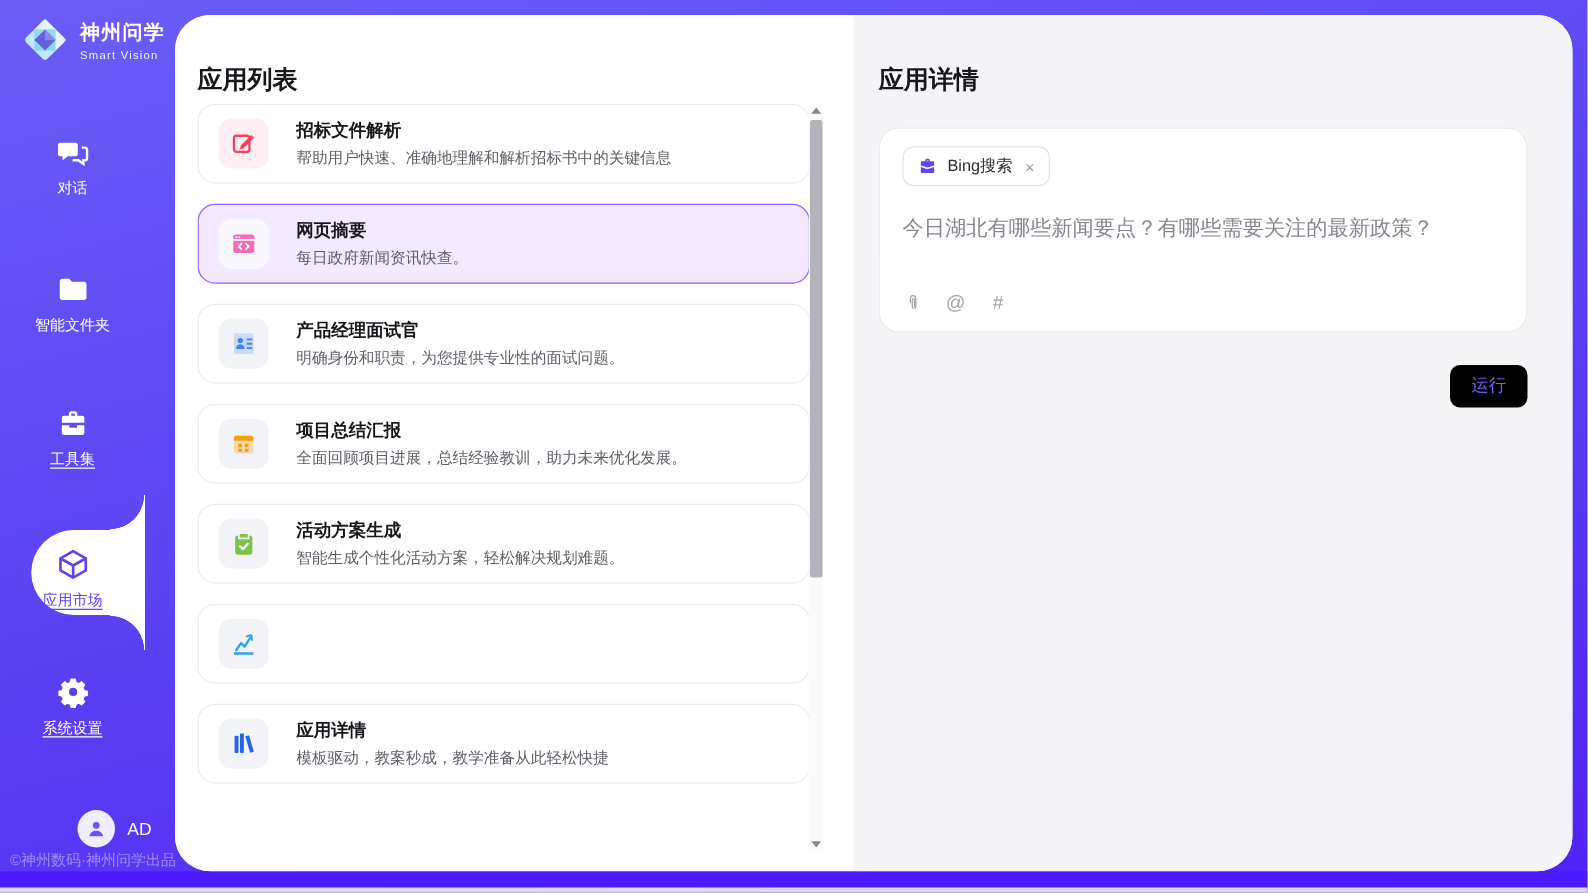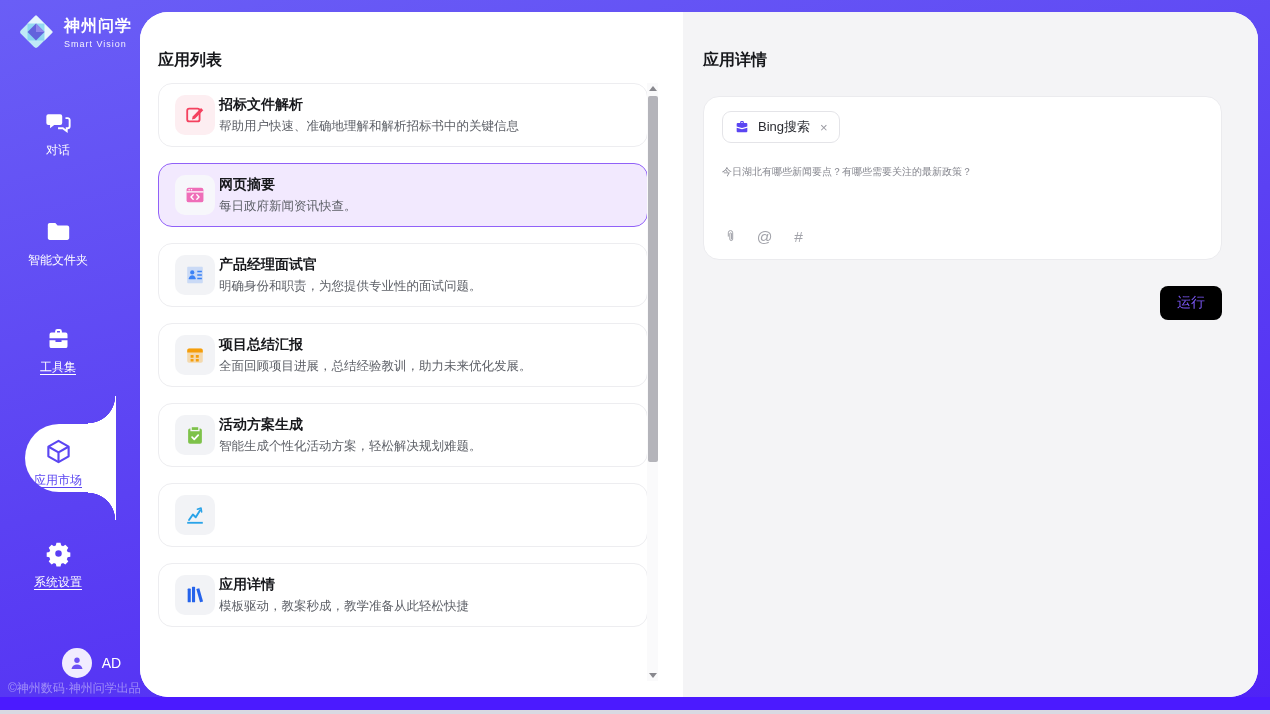--- a/index.html
+++ b/index.html
@@ -35,23 +35,23 @@
 
   .user-row { position:absolute; left:0; top:648px; width:140px; display:flex; align-items:center; justify-content:center; gap:10px; cursor:pointer;padding-left:43px; }
   .avatar { width:30px; height:30px; border-radius:50%; background:#f1ecff; display:flex; align-items:center; justify-content:center; color:#6c51f4; }
   .avatar svg { width:18px; height:18px; }
   .user-name { font-size:14px; color:#fff; }
   .copyright { position:absolute; left:8px; bottom:17px; font-size:12px; color:rgba(255,255,255,.42); white-space:nowrap; }
 
   
   .content { position:absolute; left:140px; top:12px; width:1118px; height:685px; border-radius:28px; display:flex; overflow:hidden; background:#fff; z-index:2; }
   .list-panel { width:543px; background:#fff; position:relative; padding:38px 0 0 18px; }
-  .panel-title { font-size:16px; font-weight:bold; color:#17181c; }
+  .panel-title { font-size:20px; font-weight:bold; color:#17181c; }
   .card-list { position:absolute; left:18px; top:71px; width:490px; bottom:3px; overflow:hidden; }
-  .app-card { height:64px; border:1px solid #ededf0; border-radius:14px; background:#fff; display:flex; align-items:center; padding:0 16px; gap:4px; margin-bottom:16px; cursor:pointer; }
+  .app-card { height:64px; border:1px solid #ededf0; border-radius:14px; background:#fff; display:flex; align-items:center; padding:0 16px; gap:22px; margin-bottom:16px; cursor:pointer; }
   .app-card.selected { background:#f2e9fe; border-color:#9161f8;align-items:center; }
   .app-icon { width:40px; height:40px; border-radius:10px; flex:0 0 auto; display:flex; align-items:center; justify-content:center; }
   .app-icon svg { width:22px; height:22px; }
   .app-texts { min-width:0; }
   .app-name { font-size:14px; font-weight:bold; color:#17181c; }
   .app-desc { font-size:12.5px; color:#5c5f66; margin-top:4px; white-space:nowrap; overflow:hidden; }
 
   
   .scrollbar { position:absolute; top:71px; bottom:16px; right:25px; width:11px; background:#fafafb; }
   .scroll-arrow { position:absolute; left:0; width:11px; height:11px; color:#707076; display:flex; align-items:center; justify-content:center; cursor:pointer; }
@@ -61,21 +61,21 @@
   .scroll-arrow.up .tri { border-bottom:5px solid #88888e; }
   .scroll-arrow.down .tri { border-top:5px solid #88888e; }
   .scroll-thumb { position:absolute; left:0.5px; top:13px; width:10px; height:366px; background:#b4b4ba; border-radius:2px; cursor:pointer; }
 
   .detail-panel { flex:1; background:#f4f4f6; padding:38px 36px 0 20px; position:relative; }
   .detail-card { margin-top:25px; background:#fff; border:1px solid #ebebee; border-radius:16px; padding:14px 18px 16px; height:164px; position:relative; }
   .chip { display:inline-flex; align-items:center; gap:8px; border:1px solid #e4e4e8; background:#fff; border-radius:9px; padding:6px 11px; font-size:13px; color:#2a2b31; cursor:pointer; }
   .chip-icon { width:16px; height:16px; color:#5b46f2; }
   .chip-icon svg { width:100%; height:100%; display:block; }
   .chip-close { color:#9a9aa2; font-size:13px; margin-left:2px; cursor:pointer; }
-  .detail-input { margin-top:21px; font-size:10px; color:#85868e; line-height:1.5; }
+  .detail-input { margin-top:21px; font-size:17px; color:#85868e; line-height:1.5; }
   .input-toolbar { position:absolute; left:18px; bottom:14px; display:flex; align-items:center; gap:17px; color:#a2a3aa; }
   .tb-icon { width:17px; height:17px; cursor:pointer; display:flex; align-items:center; justify-content:center; font-size:15.5px; }
   .tb-icon svg { width:15px; height:17px; display:block; }
   .run-row { display:flex; justify-content:flex-end; margin-top:26px; }
   .run-btn { background:#000000; color:#7b57f6; border:none; font-size:14px; font-family:inherit; padding:8px 17px; border-radius:8px; cursor:pointer; }
 </style>
 </head>
 <body>
 
 <div class="sidebar">

